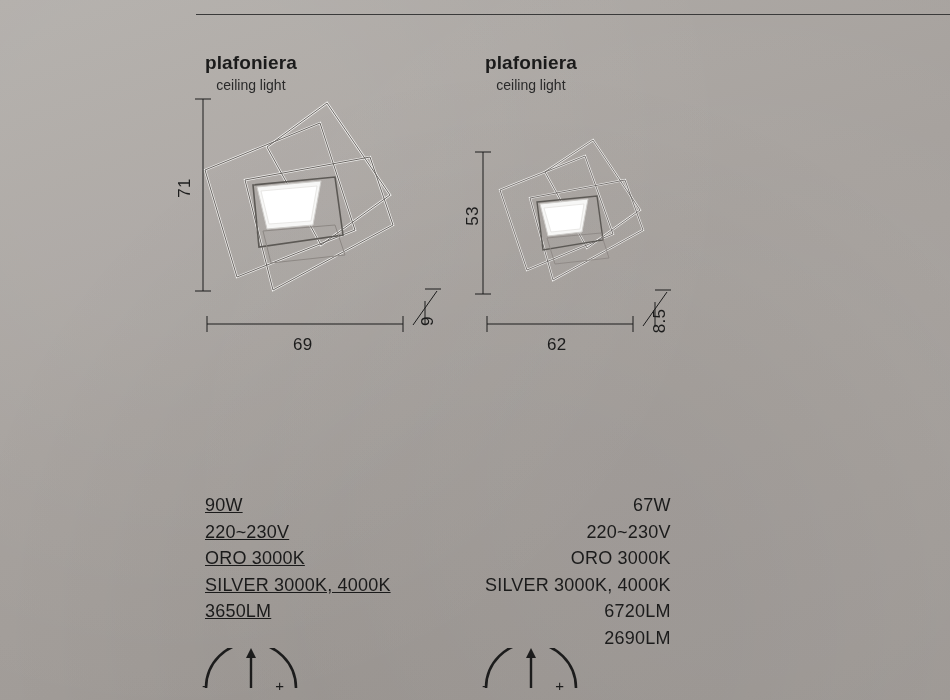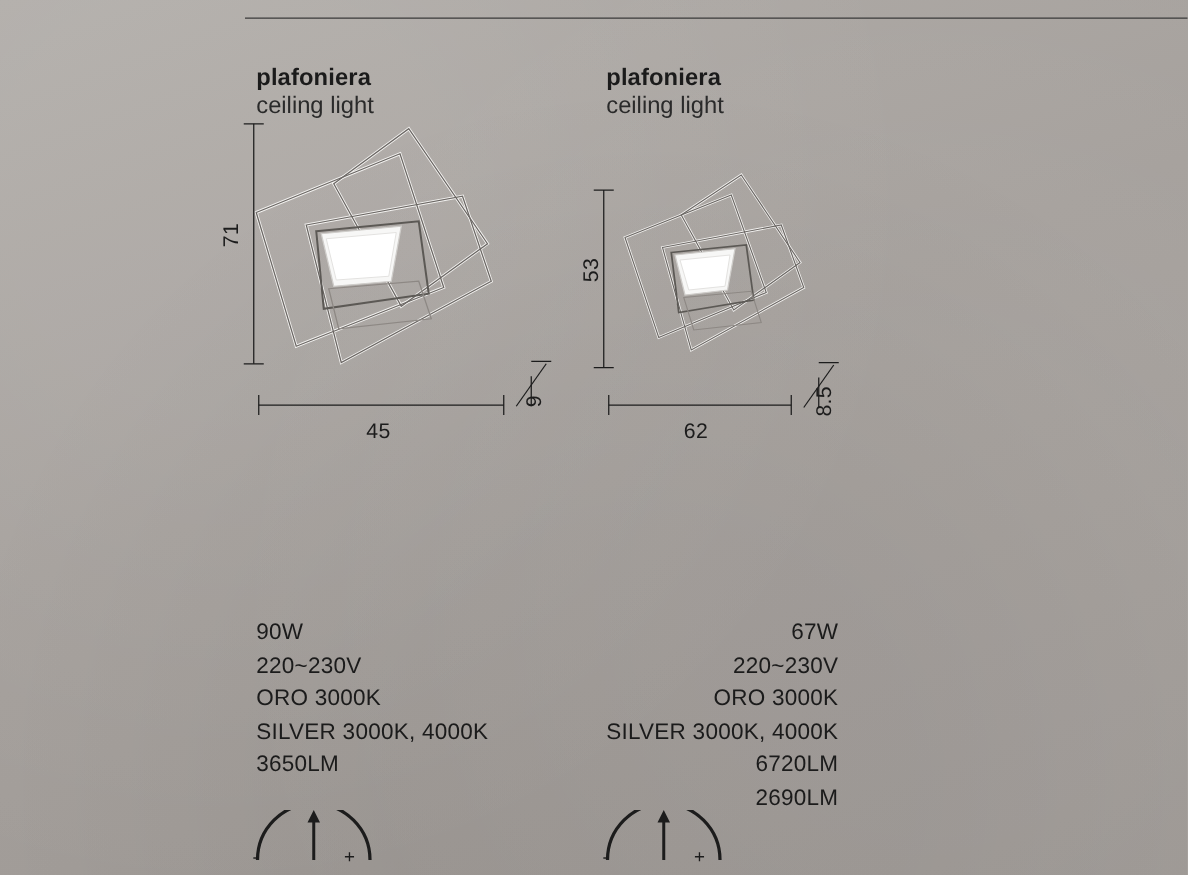--- a/index.html
+++ b/index.html
@@ -48,24 +48,25 @@
 
   .title {
     font-size: 19px;
     font-weight: bold;
     line-height: 22px;
     letter-spacing: .1px;
     color: #1b1b1b;
     margin-top: 32px;
   }
   .subtitle {
-    font-size: 19px;
+    font-size: 14px;
     font-weight: normal;
     line-height: 22px;
     color: #2a2a2a;
+    text-align: center;
   }
 
   
   .drawing {
     position: absolute;
   }
   .draw-a { left: 175px; top: 85px; width: 300px; height: 260px; }
   .draw-b { left: 455px; top: 130px; width: 260px; height: 215px; }
 
   .dim-label {
@@ -81,21 +82,21 @@
 
   
   .specs {
     position: absolute;
     top: 492px;
     font-size: 18px;
     line-height: 26.5px;
     color: #1b1b1b;
     letter-spacing: .2px;
   }
-  .specs-a { left: 205px; }
+  .specs-a { left: 205px; text-decoration: underline; }
   .specs-b { left: 485px; text-align: right; }
   .specs div { white-space: nowrap; }
 
   
   .dimmer {
     position: absolute;
     top: 648px;
     width: 110px;
     height: 44px;
   }
@@ -157,21 +158,21 @@
       <line x1="12" y1="196" x2="28" y2="196" stroke="#1c1c1c" stroke-width="1"></line>
     </svg>
     <div class="dim-label rot-90" style="left:-10px; top:93px; width:40px; text-align:center;">71</div>
 
     
     <svg style="position:absolute; left:28px; top:228px;" width="210" height="22">
       <line x1="4" y1="11" x2="200" y2="11" stroke="#1c1c1c" stroke-width="1"></line>
       <line x1="4" y1="3" x2="4" y2="19" stroke="#1c1c1c" stroke-width="1"></line>
       <line x1="200" y1="3" x2="200" y2="19" stroke="#1c1c1c" stroke-width="1"></line>
     </svg>
-    <div class="dim-label" style="left:118px; top:250px;">45</div>
+    <div class="dim-label" style="left:118px; top:250px;">69</div>
 
     
     <svg style="position:absolute; left:228px; top:196px;" width="40" height="52">
       <line x1="10" y1="44" x2="34" y2="10" stroke="#1c1c1c" stroke-width="1"></line>
       <line x1="22" y1="8" x2="38" y2="8" stroke="#1c1c1c" stroke-width="1"></line>
       <line x1="22" y1="20" x2="22" y2="44" stroke="#1c1c1c" stroke-width="1"></line>
     </svg>
     <div class="dim-label rot-90" style="left:233px; top:226px; width:40px; text-align:center;">9</div>
   </div>
 

